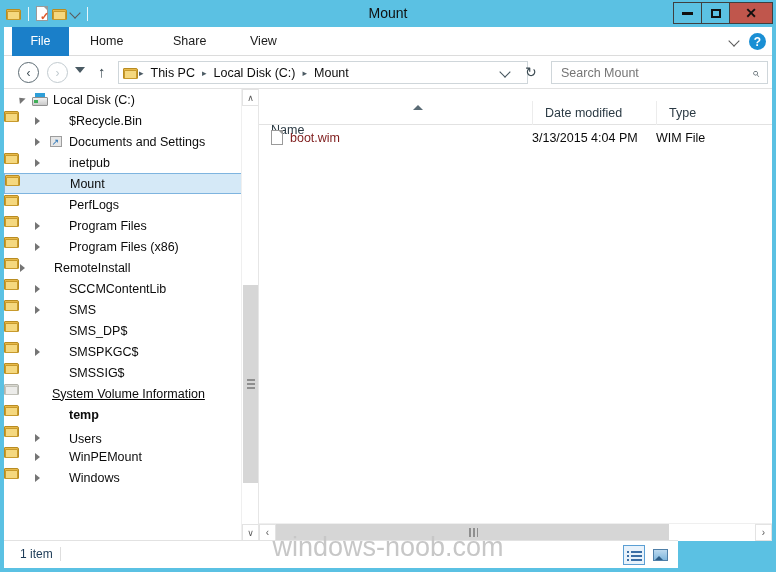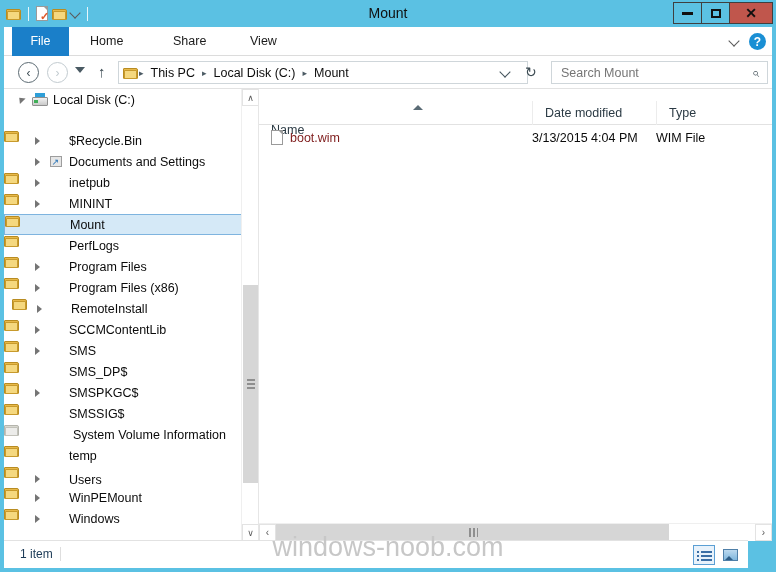--- a/index.html
+++ b/index.html
@@ -325,21 +325,21 @@
     background: #d6d6d6;
   }
   #hsb-thumb .grip {
     position: absolute; left: 50%; top: 4px; margin-left: -4px;
     width: 9px; height: 9px;
     background: repeating-linear-gradient(to right,#8f8f8f 0 2px, transparent 2px 4px);
   }
 
   
   #statusbar {
-    position: absolute; left: 4px; top: 540px; width: 744px; height: 28px;
+    position: absolute; left: 4px; top: 540px; width: 674px; height: 28px;
     background: #ffffff; border-top: 1px solid #e2e2e2;
   }
   #status-count {
     position: absolute; left: 16px; top: 6px;
     font-size: 12px; color: #1b3a56;
   }
   #status-div {
     position: absolute; left: 56px; top: 6px; width: 1px; height: 14px;
     background: #dedede;
   }
@@ -462,21 +462,21 @@
             <span class="expander open"></span>
             <span class="ticon">
               <span class="drive">
                 <span class="win"></span>
                 <span class="body"></span>
                 <span class="led"></span>
               </span>
             </span>
             <span class="tlabel">Local Disk (C:)</span>
           </div>
-          <div class="tree-row" style="padding-left: 26px; margin-top: 20px;">
+          <div class="tree-row" style="padding-left: 26px;">
             <span class="expander has"></span>
             <span class="ticon">
               <span class="folder small">
                 <span class="back"></span>
                 <span class="front"></span>
               </span>
             </span>
             <span class="tlabel">$Recycle.Bin</span>
           </div>
           <div class="tree-row" style="padding-left: 26px;">
@@ -492,30 +492,20 @@
           <div class="tree-row" style="padding-left: 26px;">
             <span class="expander has"></span>
             <span class="ticon">
               <span class="folder small">
                 <span class="back"></span>
                 <span class="front"></span>
               </span>
             </span>
             <span class="tlabel">inetpub</span>
           </div>
-          <div class="tree-row" style="padding-left: 26px;">
-            <span class="expander has"></span>
-            <span class="ticon">
-              <span class="folder small">
-                <span class="back"></span>
-                <span class="front"></span>
-              </span>
-            </span>
-            <span class="tlabel">MININT</span>
-          </div>
           <div class="tree-row selected" style="padding-left: 26px;">
             <span class="expander"></span>
             <span class="ticon">
               <span class="folder small">
                 <span class="back"></span>
                 <span class="front"></span>
               </span>
             </span>
             <span class="tlabel">Mount</span>
           </div>
@@ -542,21 +532,21 @@
           <div class="tree-row" style="padding-left: 26px;">
             <span class="expander has"></span>
             <span class="ticon">
               <span class="folder small">
                 <span class="back"></span>
                 <span class="front"></span>
               </span>
             </span>
             <span class="tlabel">Program Files (x86)</span>
           </div>
-          <div class="tree-row" style="padding-left: 20px; margin-left: 8px;">
+          <div class="tree-row" style="padding-left: 11px;">
             <span class="expander has"></span>
             <span class="ticon">
               <span class="folder small">
                 <span class="back"></span>
                 <span class="front"></span>
               </span>
             </span>
             <span class="tlabel">RemoteInstall</span>
           </div>
           <div class="tree-row" style="padding-left: 26px;">
@@ -602,31 +592,31 @@
           <div class="tree-row" style="padding-left: 26px;">
             <span class="expander"></span>
             <span class="ticon">
               <span class="folder small">
                 <span class="back"></span>
                 <span class="front"></span>
               </span>
             </span>
             <span class="tlabel">SMSSIG$</span>
           </div>
-          <div class="tree-row" style="padding-left: 30px;">
+          <div class="tree-row" style="padding-left: 9px; text-decoration: underline;">
             <span class="expander"></span>
             <span class="ticon">
               <span class="folder grey small">
                 <span class="back"></span>
                 <span class="front"></span>
               </span>
             </span>
             <span class="tlabel">System Volume Information</span>
           </div>
-          <div class="tree-row" style="padding-left: 26px;">
+          <div class="tree-row" style="padding-left: 26px; font-weight: bold;">
             <span class="expander"></span>
             <span class="ticon">
               <span class="folder small">
                 <span class="back"></span>
                 <span class="front"></span>
               </span>
             </span>
             <span class="tlabel">temp</span>
           </div>
           <div class="tree-row" style="padding-left: 26px; align-items: flex-end;">

